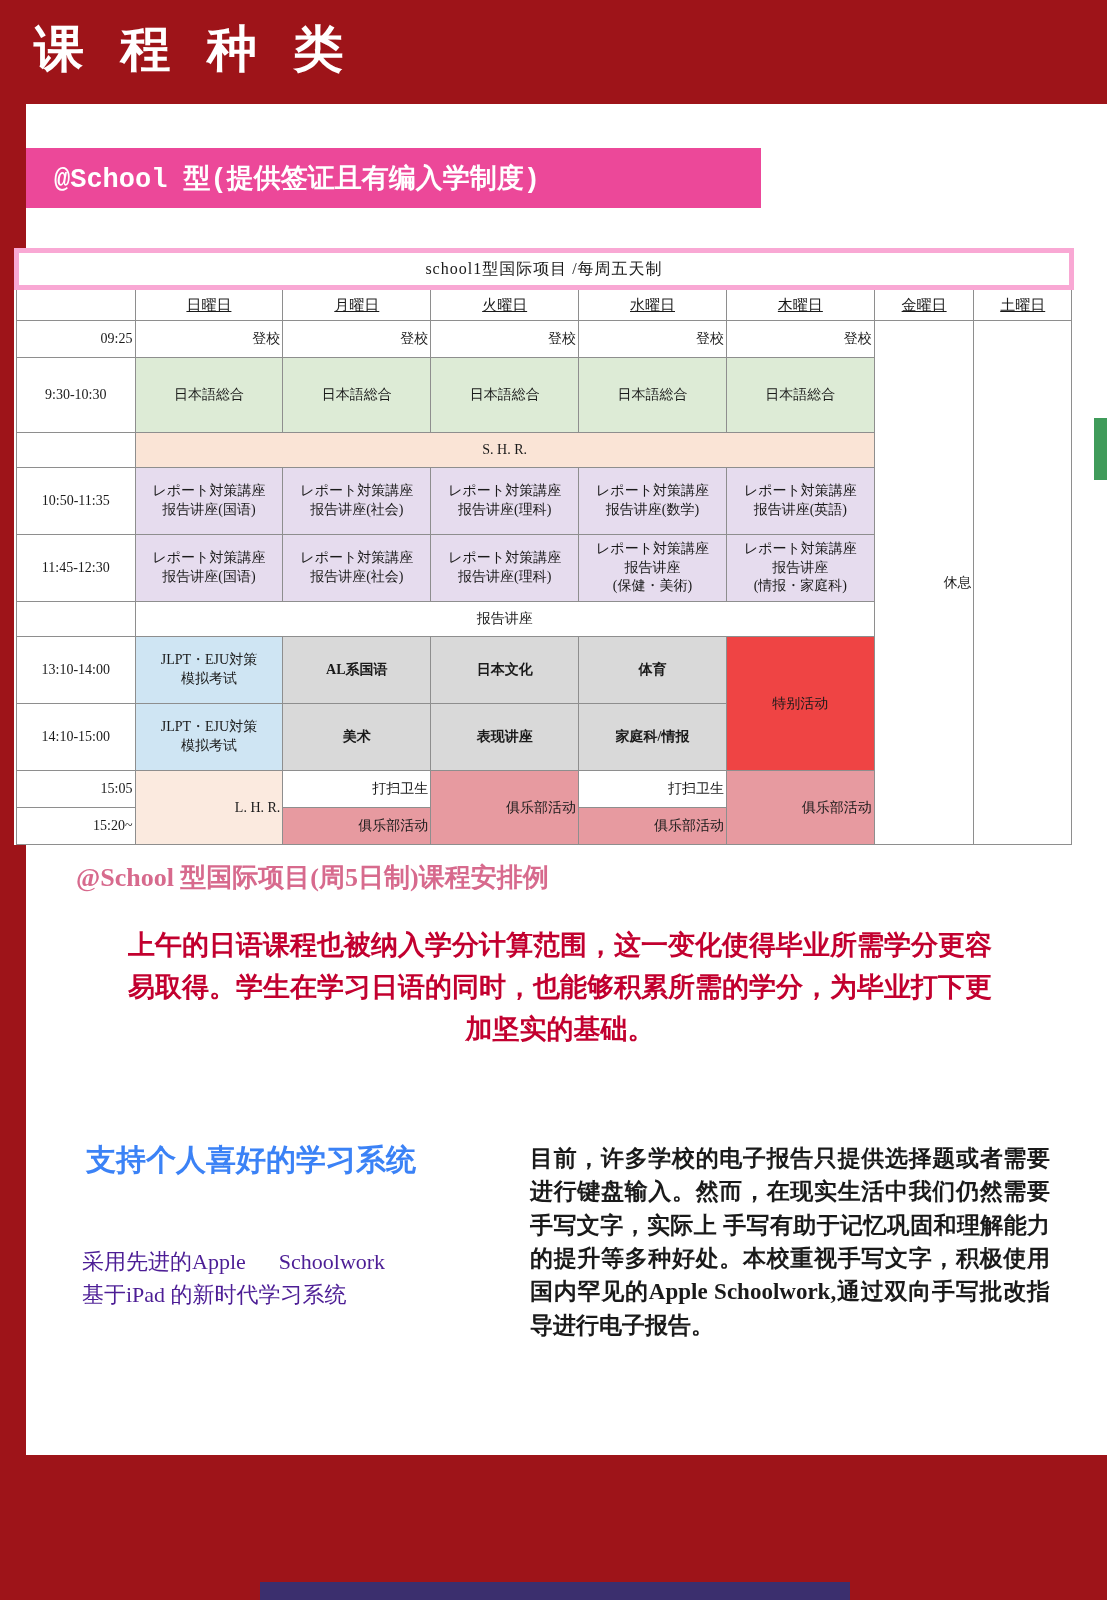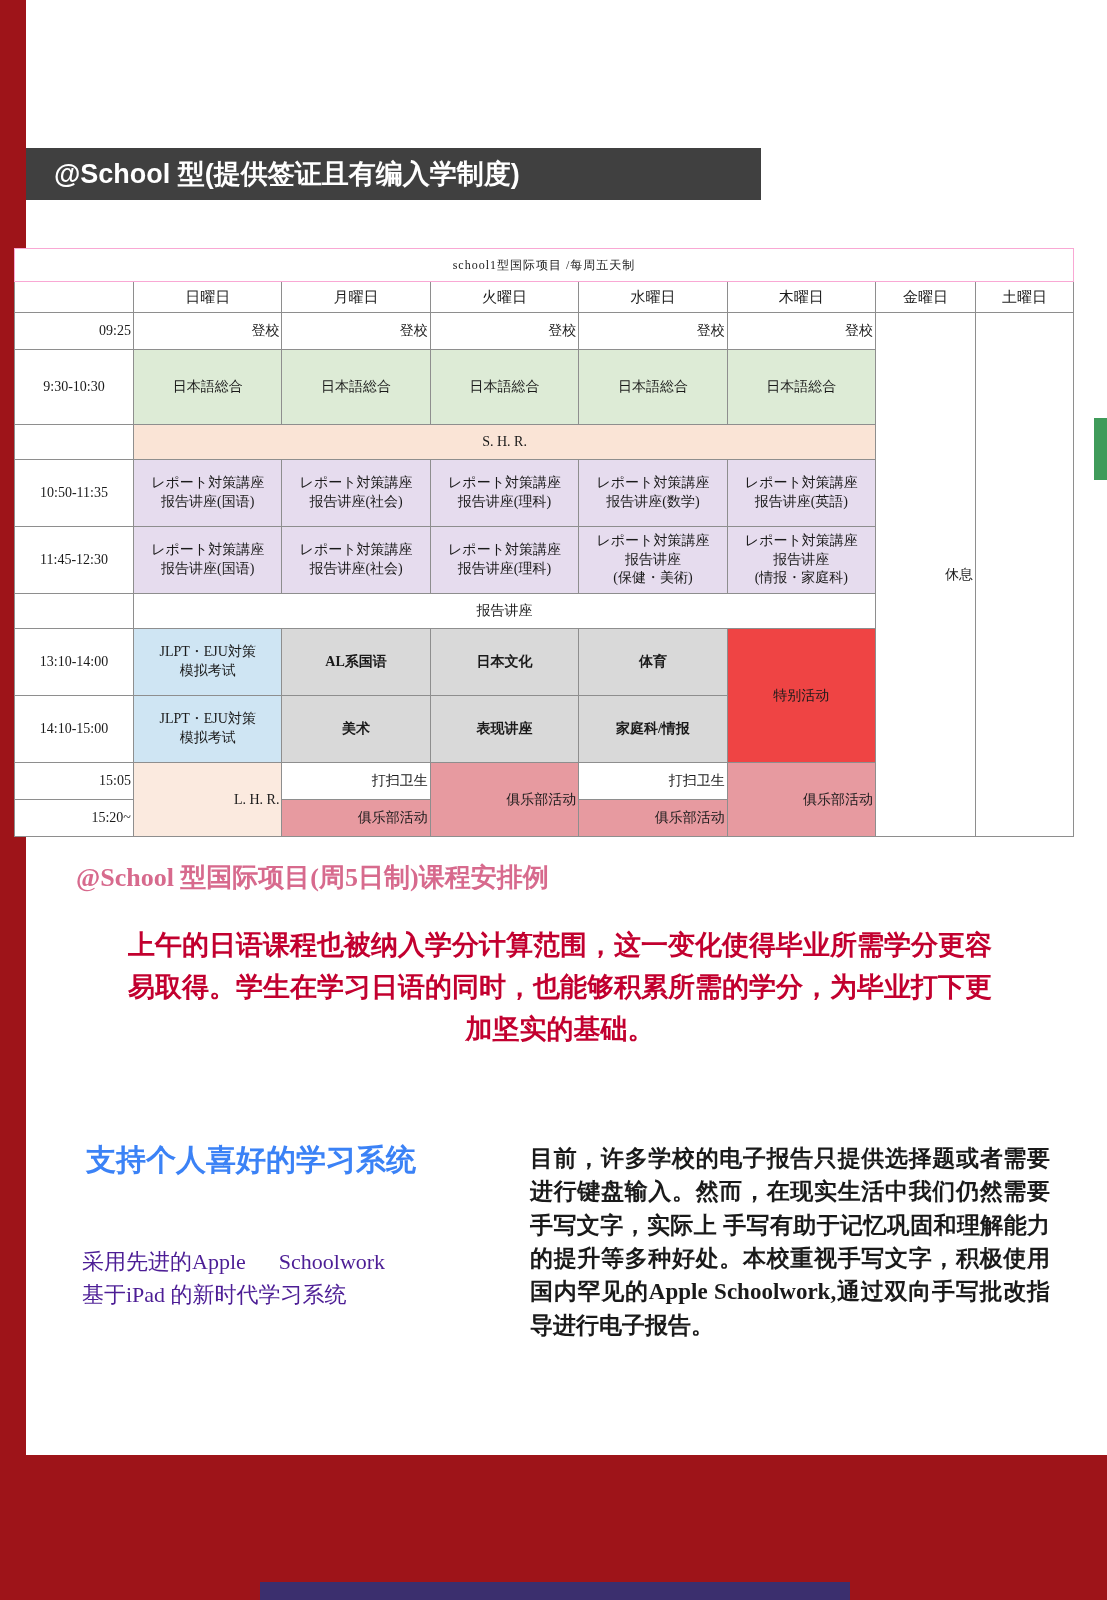--- a/index.html
+++ b/index.html
@@ -40,24 +40,24 @@
     font-family: "Liberation Serif", serif;
     font-weight: bold;
     font-size: 50px;
     color: #ffffff;
     letter-spacing: 12px;
   }
   
   .section-label {
     position: absolute;
     left: 26px; top: 148px;
-    width: 735px; height: 52px;
-    background: #404040;
+    width: 735px; height: 60px;
+    background: #ec4899;
     color: #ffffff;
-    font-family: Liberation Sans, sans-serif;
+    font-family: Liberation Mono, monospace;
     font-weight: bold;
     font-size: 27px;
     display: flex;
     align-items: center;
     padding-left: 28px;
     box-sizing: border-box;
   }
   
   .timetable {
     position: absolute;
@@ -69,31 +69,32 @@
     color: #1a1a1a;
     background: #ffffff;
   }
   .timetable td, .timetable th {
     border: 1px solid #8e8e8e;
     text-align: center;
     vertical-align: middle;
     padding: 2px 2px;
   }
   .tt-title td {
-    font-size: 12px;
+    font-size: 16px;
     height: 28px;
-    border: 1px solid #f9a8d4;
+    border: 5px solid #f9a8d4;
     letter-spacing: 1px;
     margin-left: 17px;
   }
   .tt-head td {
     height: 26px;
     font-size: 15px;
     background: #ffffff;
     font-weight: normal;
+    text-decoration: underline;
   }
   .col-time { width: 108px; }
   .col-day { width: 136px; }
   .col-fri { width: 90px; }
   .col-sat { width: 88px; }
   .time-cell {
     font-size: 14px;
     letter-spacing: 0px;
   }
   .c-green { background: #ddebd6; margin-left: 12px; }
@@ -182,20 +183,23 @@
     width: 13px; height: 62px;
     background: #3f9b5a;
   }
 </style>
 </head>
 <body>
 
 <div class="page">
 
   <div class="left-bar"></div>
+  <div class="header-band">
+    <div class="header-title">课 程 种 类</div>
+  </div>
 
   <div class="section-label">@School 型(提供签证且有编入学制度)</div>
 
   <div class="green-sliver"></div>
 
   <table class="timetable">
     <tbody>
         <tr class="tt-title">
       <td colspan="8">school1型国际项目 /每周五天制</td>
     </tr>

